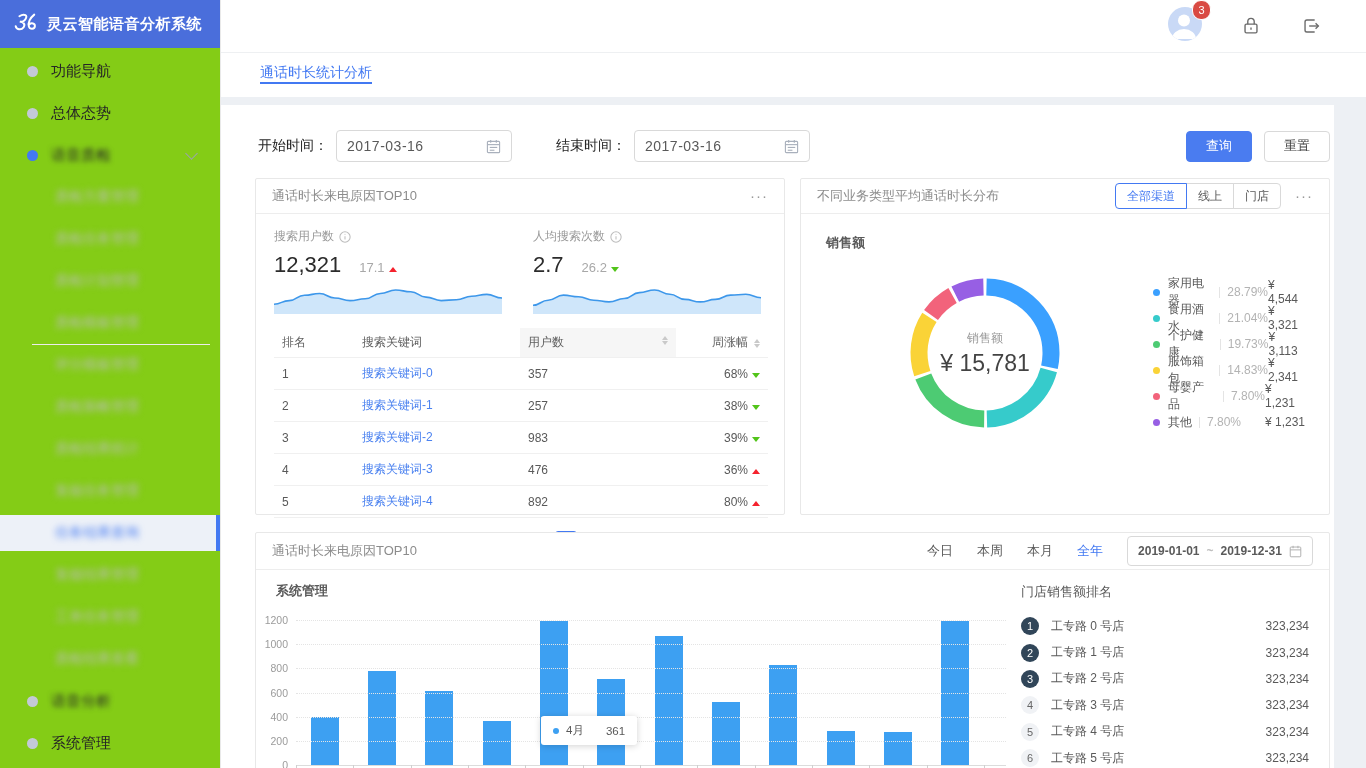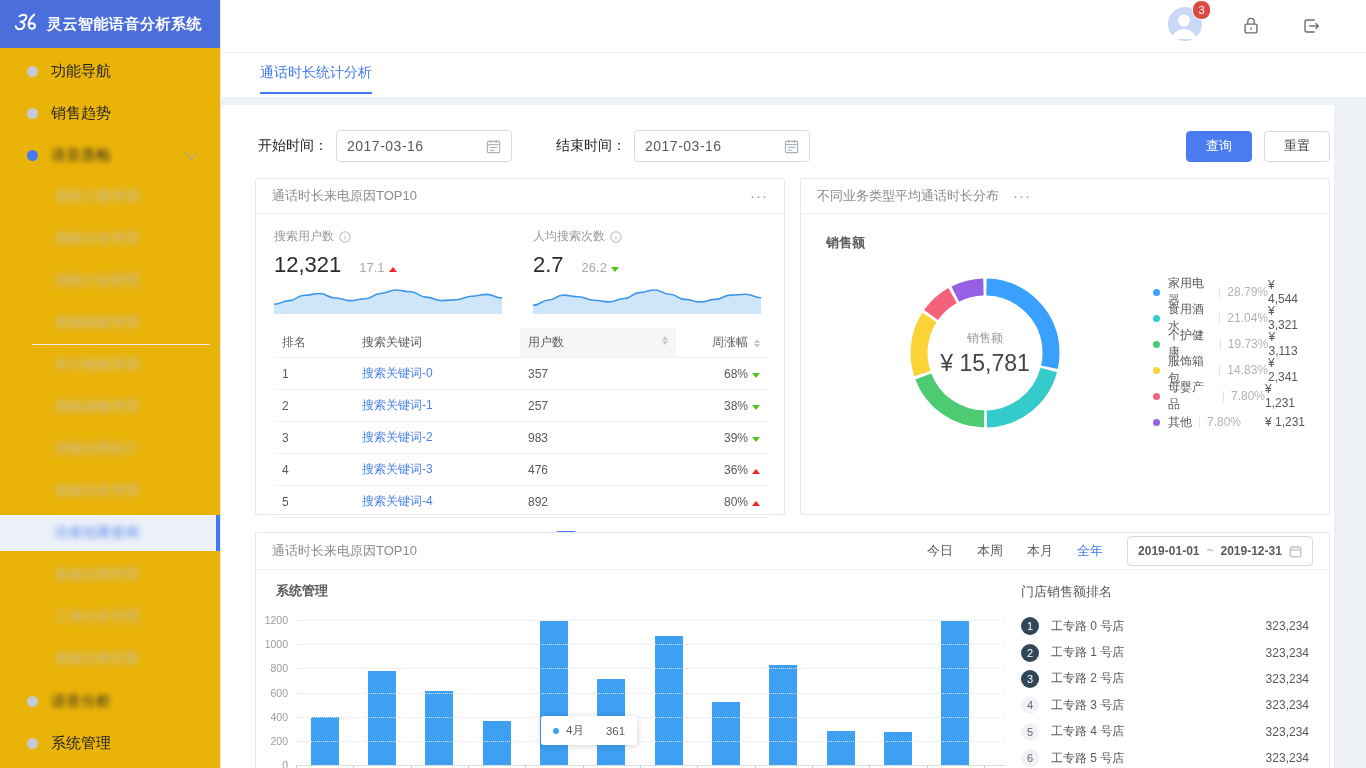--- a/index.html
+++ b/index.html
@@ -1,19 +1,19 @@
 <!DOCTYPE html>
 <html><head>
 <meta charset="utf-8">
 <style>
   html,body{margin:0;padding:0;background:#dfe3e9;}
   .screen{position:relative;width:1366px;height:768px;overflow:hidden;background:#edf0f4;
     font-family:"Liberation Sans","DejaVu Sans",sans-serif;-webkit-font-smoothing:antialiased;}
   
-  .sidebar{position:absolute;left:0;top:0;width:220px;height:768px;background:#eab308;border-right:1px solid #e9e9e9;z-index:6;}
+  .sidebar{position:absolute;left:0;top:0;width:220px;height:768px;background:#84cc16;border-right:1px solid #e9e9e9;z-index:6;}
   .logo-bar{position:absolute;left:0;top:0;width:220px;height:48px;background:#4a6edb;display:flex;align-items:center;padding-left:12px;box-sizing:border-box;}
   .logo-title{color:#fff;font-size:15px;font-weight:bold;margin-left:7px;letter-spacing:.5px;}
   .side-item{position:absolute;left:0;width:220px;height:36px;display:flex;align-items:center;box-sizing:border-box;cursor:pointer;}
   .side-item .dot{width:11px;height:11px;border-radius:50%;background:#c3c9d6;margin-left:27px;flex:none;}
   .side-item .dot.blue{background:#4379f2;}
   .side-item .lbl{margin-left:13px;font-size:15px;color:#262626;font-weight:500;}
   .sub-item{position:absolute;left:0;width:220px;height:36px;display:flex;align-items:center;box-sizing:border-box;cursor:pointer;}
   .sub-item .lbl{margin-left:55px;font-size:14px;color:#bdbdbd;}
   .sub-item.selected{background:#edf1f8;}
   .sub-item.selected::after{content:"";position:absolute;right:0;top:0;width:4px;height:36px;background:#4379f2;}
@@ -22,21 +22,21 @@
   .blur2{filter:blur(2.4px);}
   .side-divider{position:absolute;left:32px;width:178px;height:1px;background:#ececec;}
   .chev{width:8px;height:8px;border-left:1.6px solid #9aa2b0;border-bottom:1.6px solid #9aa2b0;transform:rotate(-45deg);margin-left:auto;margin-right:24px;margin-top:-4px;}
   
   .topbar{position:absolute;left:220px;top:0;width:1146px;height:52px;background:#fff;border-bottom:1px solid #eef0f2;display:flex;align-items:center;justify-content:flex-end;z-index:5;}
   .icon-btn{background:none;border:none;padding:0;margin:0 0 0 38px;cursor:pointer;display:flex;align-items:center;}
   .avatar-wrap{position:relative;margin-left:0;cursor:pointer;}
   .badge{position:absolute;right:-9px;top:-7px;min-width:13px;height:18px;padding:0 2px;border-radius:9px;background:#d94a43;border:1px solid #fff;color:#fff;font-size:11px;line-height:18px;text-align:center;}
   .topbar-pad{width:44px;flex:none;}
   .tabstrip{position:absolute;left:220px;top:52px;width:1146px;height:45px;background:#fff;z-index:4;}
-  .tab{position:absolute;left:40px;top:12px;font-size:14px;color:#4379f2;cursor:pointer;padding-bottom:10px;border-bottom:2px solid #4379f2;}
+  .tab{position:absolute;left:40px;top:12px;font-size:14px;color:#4379f2;cursor:pointer;border-bottom:2px solid #4379f2;}
   
   .main{position:absolute;left:221px;top:105px;width:1113px;height:663px;background:#fff;overflow:hidden;z-index:3;}
   .filter-row{position:absolute;left:37px;right:4px;top:25px;height:32px;display:flex;align-items:center;}
   .f-label{font-size:14px;color:#262626;}
   .date-input{width:176px;height:32px;border:1px solid #d9d9d9;border-radius:4px;background:#fff;display:flex;align-items:center;box-sizing:border-box;padding:0 10px;margin-left:8px;cursor:text;}
   .date-input .dval{font-size:14px;color:#595959;letter-spacing:.5px;}
   .date-input svg{margin-left:auto;}
   .gap44{width:44px;flex:none;}
   .btn{height:31px;border-radius:4px;font-size:13px;padding:0 19px;cursor:pointer;}
   .btn-primary{background:#4a7cf0;border:1px solid #4a7cf0;color:#fff;margin-left:auto;}
@@ -131,21 +131,21 @@
       </svg>
       <span class="logo-title">灵云智能语音分析系统</span>
     </div>
     <nav id="side-nav">
         <div class="side-item" style="top: 53px;">
           <span class="dot"></span>
           <span class="lbl">功能导航</span>
         </div>
         <div class="side-item" style="top: 95px;">
           <span class="dot"></span>
-          <span class="lbl">销售趋势</span>
+          <span class="lbl">总体态势</span>
         </div>
         <div class="side-item" style="top: 137px;">
           <span class="dot blue"></span>
           <span class="lbl blur2">语音质检</span>
           <span class="chev"></span>
         </div>
         <div class="sub-item" style="top: 179px;">
           <span class="lbl blur3">质检方案管理</span>
         </div>
         <div class="sub-item" style="top: 221px;">
@@ -364,20 +364,25 @@
           <span class="pg">5</span>
           <span class="pg" style="color: rgb(181, 181, 181);">···</span>
           <span class="pg">10</span>
           <span class="pg nav">›</span>
         </div>
     </div>
 
     <div class="card" style="left:579px;top:73px;width:530px;height:337px;position:absolute;">
       <div class="card-head">
         <span class="card-title">不同业务类型平均通话时长分布</span>
+        <div class="seg" id="seg-group">
+            <button class="seg-btn active">全部渠道</button>
+            <button class="seg-btn">线上</button>
+            <button class="seg-btn">门店</button>
+          </div>
         <span class="ellipsis" style="margin-left:14px;">···</span>
       </div>
       <div class="sec-label" style="left:25px;top:55px;">销售额</div>
       <div class="donut-wrap">
         <svg id="donut" width="162" height="162" viewBox="0 0 162 162">
             <circle cx="81" cy="81" r="66" fill="none" stroke="#3aa0ff" stroke-width="17" stroke-dasharray="116.4 298.3" transform="rotate(-88.70 81 81)"></circle>
             <circle cx="81" cy="81" r="66" fill="none" stroke="#36cbcb" stroke-width="17" stroke-dasharray="84.3 330.4" transform="rotate(14.96 81 81)"></circle>
             <circle cx="81" cy="81" r="66" fill="none" stroke="#4dcb73" stroke-width="17" stroke-dasharray="78.8 335.9" transform="rotate(90.71 81 81)"></circle>
             <circle cx="81" cy="81" r="66" fill="none" stroke="#fad337" stroke-width="17" stroke-dasharray="58.5 356.2" transform="rotate(161.74 81 81)"></circle>
             <circle cx="81" cy="81" r="66" fill="none" stroke="#f2637b" stroke-width="17" stroke-dasharray="29.3 385.3" transform="rotate(215.14 81 81)"></circle>

